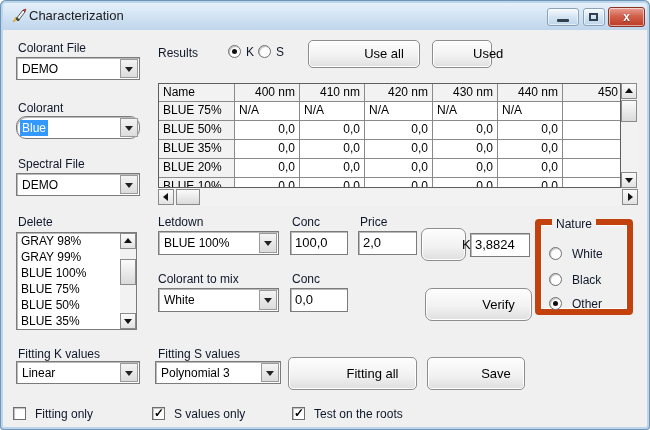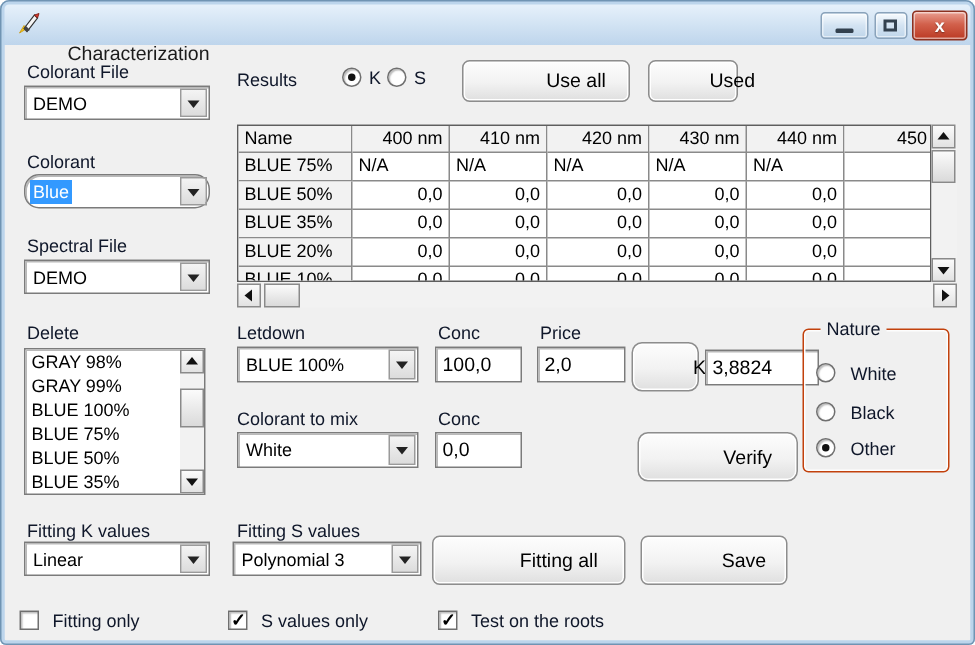--- a/index.html
+++ b/index.html
@@ -12,21 +12,21 @@
     box-shadow: inset 0 0 0 1px #7094b3, inset 0 0 0 3px #bcd5ec;
   }
 
   
   .titlebar {
     position:absolute; left:1px; top:1px; right:1px; height:29px;
     background:linear-gradient(#e9f3fc,#cfe1f2 60%,#bed5ec);
     border-radius:5px 5px 0 0;
   }
   .title-icon { position:absolute; left:10px; top:7px; width:16px; height:16px; }
-  .title-text { position:absolute; left:44px; top:0; line-height:29px; font-size:13px; color:#1b1b1b;margin-top:20px; }
+  .title-text { position:absolute; left:28px; top:0; line-height:29px; font-size:13px; color:#1b1b1b; }
   .capbtn {
     position:absolute; top:7px; height:18px; border-radius:3px;
     border:1px solid #8aa3bb; background:linear-gradient(#f7fbfe,#d3e3f2 50%,#c0d6ea);
     box-shadow:0 0 0 1px rgba(255,255,255,.55) inset;
   }
   .capbtn.min { left:546px; width:32px; }
   .capbtn.rst { left:582px; width:22px; }
   .capbtn.close {
     left:607px; top:6px; width:37px; height:20px;
     border:1px solid #8c3120; background:linear-gradient(#e99f92,#d2614c 45%,#bb3a24);
@@ -80,21 +80,21 @@
   .checkbox {
     position:absolute; width:13px; height:13px; background:#fff;
     border:1px solid #6f6f6f; box-shadow:inset 1px 1px 1px #bdbdbd;
   }
   .checkbox.on::after {
     content:"\2713"; position:absolute; left:1px; top:-2px;
     font-size:12px; font-weight:bold; color:#000;
   }
 
   .groupbox {
-    position:absolute; border:1px solid #c2410c; border-radius:4px;
+    position:absolute; border:6px solid #c2410c; border-radius:4px;
     box-shadow:inset 0 0 0 1px #fdfdfd;
     text-decoration:underline;
   }
   .groupbox-label { position:absolute; top:-8px; left:11px; background:#f0f0f0; padding:0 4px; }
 
   
   .listbox {
     position:absolute; background:#fff; border:1px solid #7b7b7b;
     box-shadow:inset 1px 1px 0 #b9b9b9; overflow:hidden;
   }
@@ -299,21 +299,21 @@
         <i class="tri-down"></i>
       </span>
   </div>
   <span class="lbl" style="left:292px;top:215px;">Conc</span>
   <div class="textbox" style="left:290px;top:231px;width:58px;">100,0</div>
   <span class="lbl" style="left:360px;top:215px;">Price</span>
   <div class="textbox" style="left:358px;top:231px;width:59px;">2,0</div>
   <div class="btn" style="left:421px;top:228px;width:45px;height:33px;line-height:31px;border-radius:7px;">
       <span>K1</span>
     </div>
-  <div class="textbox" style="left:470px;top:233px;width:76px;">3,8824</div>
+  <div class="textbox" style="left:470px;top:233px;width:60px;">3,8824</div>
 
   <span class="lbl" style="left:158px;top:272px;">Colorant to mix</span>
   <div class="combo" style="left:158px;top:288px;width:121px;height:24px;">
     <span class="combo-text">White</span>
     <span class="combo-btn">
         <i class="tri-down"></i>
       </span>
   </div>
   <span class="lbl" style="left:292px;top:272px;">Conc</span>
   <div class="textbox" style="left:290px;top:288px;width:58px;">0,0</div>

